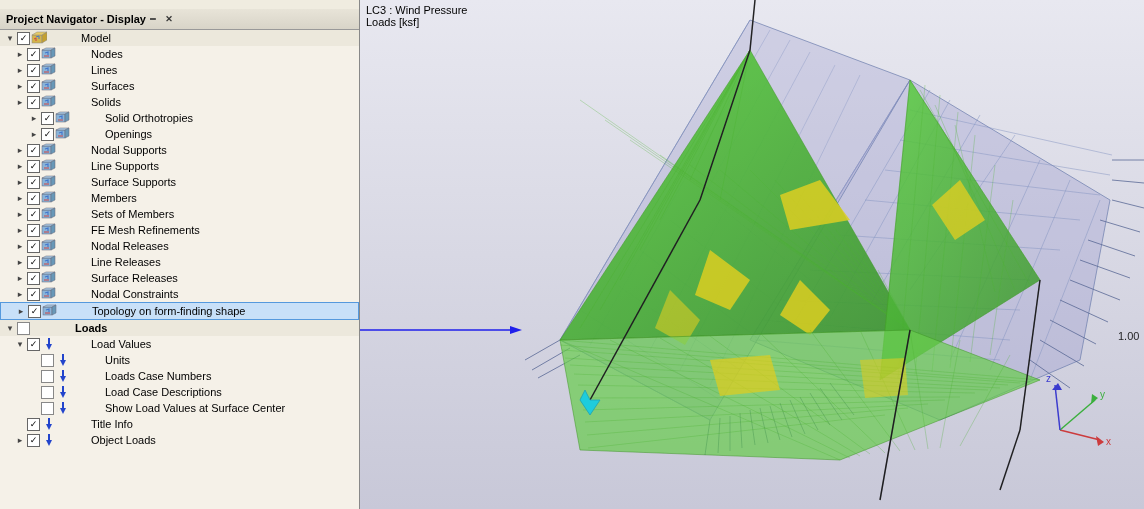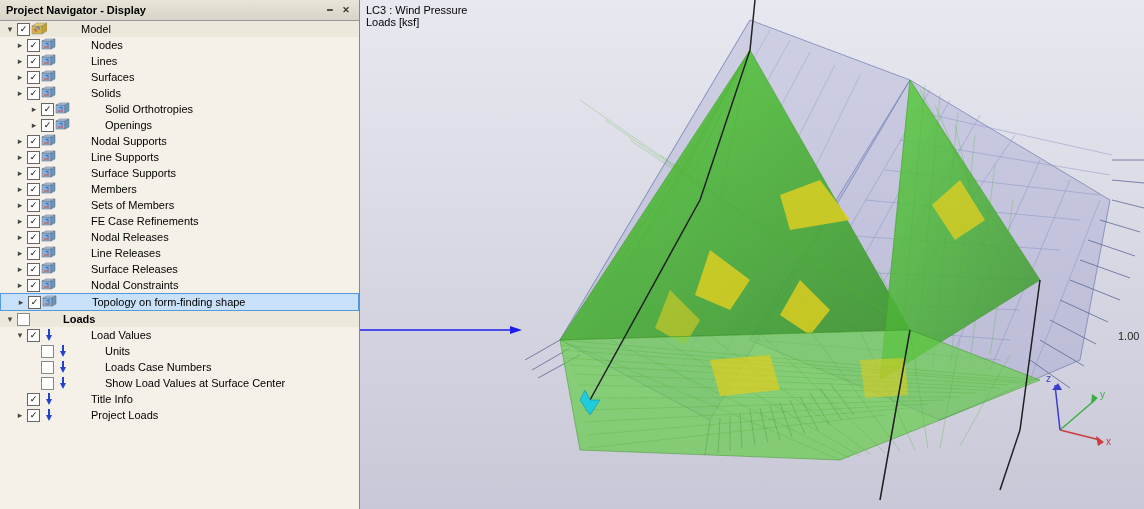--- a/index.html
+++ b/index.html
@@ -15,25 +15,25 @@
       flex-direction: column;
       height: 509px;
     }
 
     .panel-header {
       background: linear-gradient(to bottom, #e8e4d8, #d8d4c8);
       border-bottom: 1px solid #999;
       padding: 3px 6px;
       display: flex;
       align-items: center;
-      justify-content: space-between;
       font-size: 11px;
       font-weight: bold;
       color: #000;
       min-height: 20px;
+      margin-top: 9px;
     }
 
     .panel-header-icons {
       display: flex;
       gap: 2px;
     }
 
     .panel-header-icon {
       width: 14px;
       height: 14px;
@@ -358,21 +358,21 @@
       <span class="checkbox checked"></span>
       <span class="item-icon">
         <svg width="16" height="14" viewBox="0 0 16 14">
             <rect x="1" y="3" width="9" height="8" fill="#8ab4d8" stroke="#667" stroke-width="0.5"></rect>
             <polygon points="1,3 5,1 14,1 10,3" fill="#aacce8" stroke="#667" stroke-width="0.5"></polygon>
             <polygon points="10,3 14,1 14,9 10,11" fill="#6898b8" stroke="#667" stroke-width="0.5"></polygon>
             <polyline points="4,6 7,5 7,8" stroke="#4477cc" stroke-width="1.2" fill="none"></polyline>
             <line x1="3" y1="9" x2="8" y2="9" stroke="#cc4444" stroke-width="1"></line>
           </svg>
       </span>
-      <span class="item-label">FE Case Refinements</span>
+      <span class="item-label">FE Mesh Refinements</span>
     </div>
 
     <div class="tree-item indent-1">
       <span class="expand-btn">▸</span>
       <span class="checkbox checked"></span>
       <span class="item-icon">
         <svg width="16" height="14" viewBox="0 0 16 14">
             <rect x="1" y="3" width="9" height="8" fill="#8ab4d8" stroke="#667" stroke-width="0.5"></rect>
             <polygon points="1,3 5,1 14,1 10,3" fill="#aacce8" stroke="#667" stroke-width="0.5"></polygon>
             <polygon points="10,3 14,1 14,9 10,11" fill="#6898b8" stroke="#667" stroke-width="0.5"></polygon>
@@ -439,21 +439,21 @@
             <polyline points="4,6 7,5 7,8" stroke="#4477cc" stroke-width="1.2" fill="none"></polyline>
             <line x1="3" y1="9" x2="8" y2="9" stroke="#cc4444" stroke-width="1"></line>
           </svg>
       </span>
       <span class="item-label">Topology on form-finding shape</span>
     </div>
 
     <div class="tree-item section-root" style="padding-left:4px;">
       <span class="expand-btn">▾</span>
       <span class="checkbox" style="border:1px solid #888; background:white; width:13px;height:13px; display:inline-flex;"></span>
-      <span class="item-label" style="font-weight:bold;">Loads</span>
+      <span class="item-label" style="font-weight:bold;margin-left:12px;">Loads</span>
     </div>
 
     <div class="tree-item indent-1">
       <span class="expand-btn">▾</span>
       <span class="checkbox checked"></span>
       <span class="item-icon">
         <svg width="14" height="14" viewBox="0 0 14 14">
           <line x1="7" y1="1" x2="7" y2="10" stroke="#2244cc" stroke-width="2"></line>
           <polygon points="4,7 7,13 10,7" fill="#2244cc"></polygon>
         </svg>
@@ -478,56 +478,67 @@
       <span class="checkbox" style="border:1px solid #888; background:white; width:13px;height:13px; display:inline-flex;"></span>
       <span class="item-icon">
         <svg width="14" height="14" viewBox="0 0 14 14">
             <line x1="7" y1="1" x2="7" y2="10" stroke="#2244cc" stroke-width="2"></line>
             <polygon points="4,7 7,13 10,7" fill="#2244cc"></polygon>
           </svg>
       </span>
       <span class="item-label">Loads Case Numbers</span>
     </div>
 
-
     <div class="tree-item indent-2">
       <span class="expand-btn" style="visibility:hidden;">▸</span>
       <span class="checkbox" style="border:1px solid #888; background:white; width:13px;height:13px; display:inline-flex;"></span>
       <span class="item-icon">
         <svg width="14" height="14" viewBox="0 0 14 14">
             <line x1="7" y1="1" x2="7" y2="10" stroke="#2244cc" stroke-width="2"></line>
             <polygon points="4,7 7,13 10,7" fill="#2244cc"></polygon>
           </svg>
       </span>
-      <span class="item-label">Show Load Values at Surface Center</span>
-    </div>
-
-    <div class="tree-item indent-1">
+      <span class="item-label">Load Case Descriptions</span>
+    </div>
+
+    <div class="tree-item indent-2">
       <span class="expand-btn" style="visibility:hidden;">▸</span>
-      <span class="checkbox checked"></span>
+      <span class="checkbox" style="border:1px solid #888; background:white; width:13px;height:13px; display:inline-flex;"></span>
       <span class="item-icon">
         <svg width="14" height="14" viewBox="0 0 14 14">
             <line x1="7" y1="1" x2="7" y2="10" stroke="#2244cc" stroke-width="2"></line>
             <polygon points="4,7 7,13 10,7" fill="#2244cc"></polygon>
           </svg>
       </span>
-      <span class="item-label">Title Info</span>
-    </div>
-
-
-    <div class="tree-item indent-1">
-      <span class="expand-btn">▸</span>
+      <span class="item-label">Show Load Values at Surface Center</span>
+    </div>
+
+    <div class="tree-item indent-1">
+      <span class="expand-btn" style="visibility:hidden;">▸</span>
       <span class="checkbox checked"></span>
       <span class="item-icon">
         <svg width="14" height="14" viewBox="0 0 14 14">
             <line x1="7" y1="1" x2="7" y2="10" stroke="#2244cc" stroke-width="2"></line>
             <polygon points="4,7 7,13 10,7" fill="#2244cc"></polygon>
           </svg>
       </span>
-      <span class="item-label">Project Loads</span>
+      <span class="item-label">Title Info</span>
+    </div>
+
+
+    <div class="tree-item indent-1">
+      <span class="expand-btn">▸</span>
+      <span class="checkbox checked"></span>
+      <span class="item-icon">
+        <svg width="14" height="14" viewBox="0 0 14 14">
+            <line x1="7" y1="1" x2="7" y2="10" stroke="#2244cc" stroke-width="2"></line>
+            <polygon points="4,7 7,13 10,7" fill="#2244cc"></polygon>
+          </svg>
+      </span>
+      <span class="item-label">Object Loads</span>
     </div>
 
   </div>
 </div>
 
 <div id="right-panel">
   <div class="view-label">
     <span>LC3 : Wind Pressure</span><br>
     <span>Loads [ksf]</span>
   </div>

